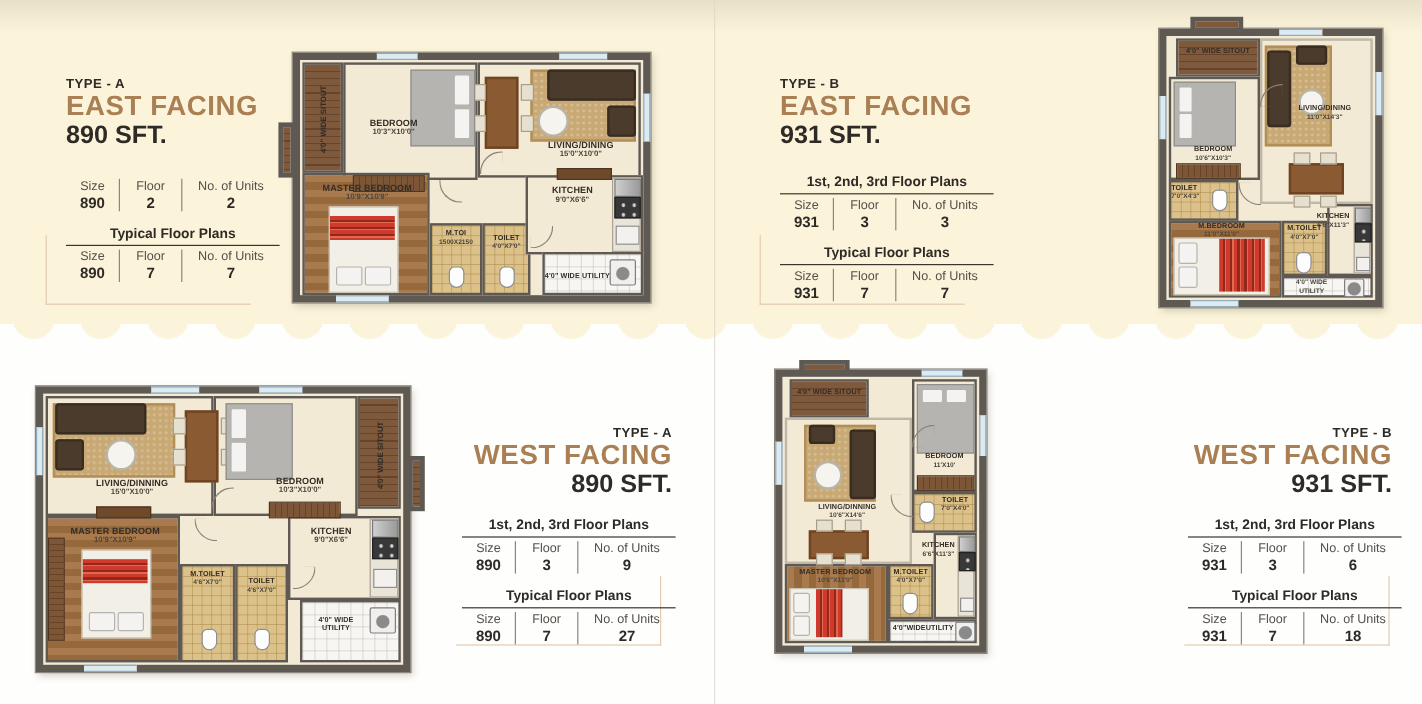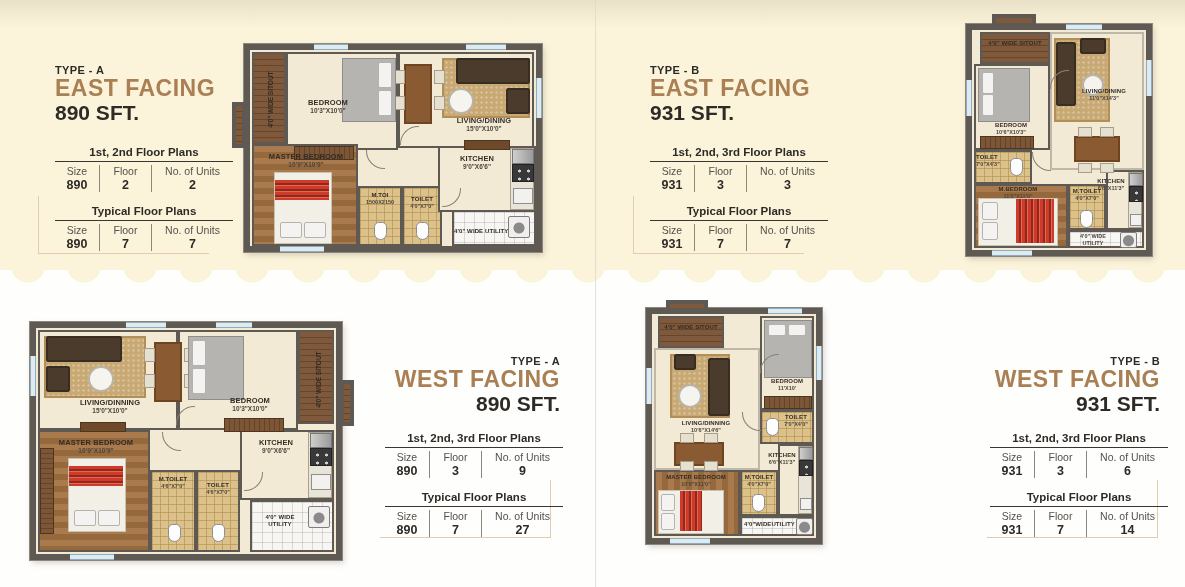--- a/index.html
+++ b/index.html
@@ -95,21 +95,20 @@
   <div class="divider" style="left:595px;"></div>
 
   <div class="info" style="left:55px;top:64px;">
     <div class="ptype">TYPE - A</div>
     <div class="pfacing">EAST FACING</div>
     <div class="psize">890 SFT.</div>
   </div>
   <div class="bracket-l" style="left:38px;top:196px;width:170px;height:57px;"></div>
   <div class="tables" style="left:55px;top:146px;">
     <div class="spec">
-      <div class="t">1st, 2nd Floor Plans</div>
       <div class="row">
         <div class="cell c1">
             <span class="h">Size</span>
             <span class="v">890</span>
           </div>
         <div class="cell c2">
             <span class="h">Floor</span>
             <span class="v">2</span>
           </div>
         <div class="cell c3">
@@ -482,21 +481,21 @@
         <div class="cell c1">
             <span class="h">Size</span>
             <span class="v">931</span>
           </div>
         <div class="cell c2">
             <span class="h">Floor</span>
             <span class="v">7</span>
           </div>
         <div class="cell c3">
             <span class="h">No. of Units</span>
-            <span class="v">14</span>
+            <span class="v">18</span>
           </div>
       </div>
     </div>
   </div>
 
   <div class="plan" style="left:646px;top:308px;width:176px;height:236px;">
     <div class="bump" style="left:14px;top:-14px;width:42px;height:12px;"></div>
     <div class="room deck" style="left:6px;top:2px;width:66px;height:32px;">
       <div class="rlabel sm" style="left:3px;top:6px;width:56px;">
         <span class="rname">4'0" WIDE SITOUT</span>

